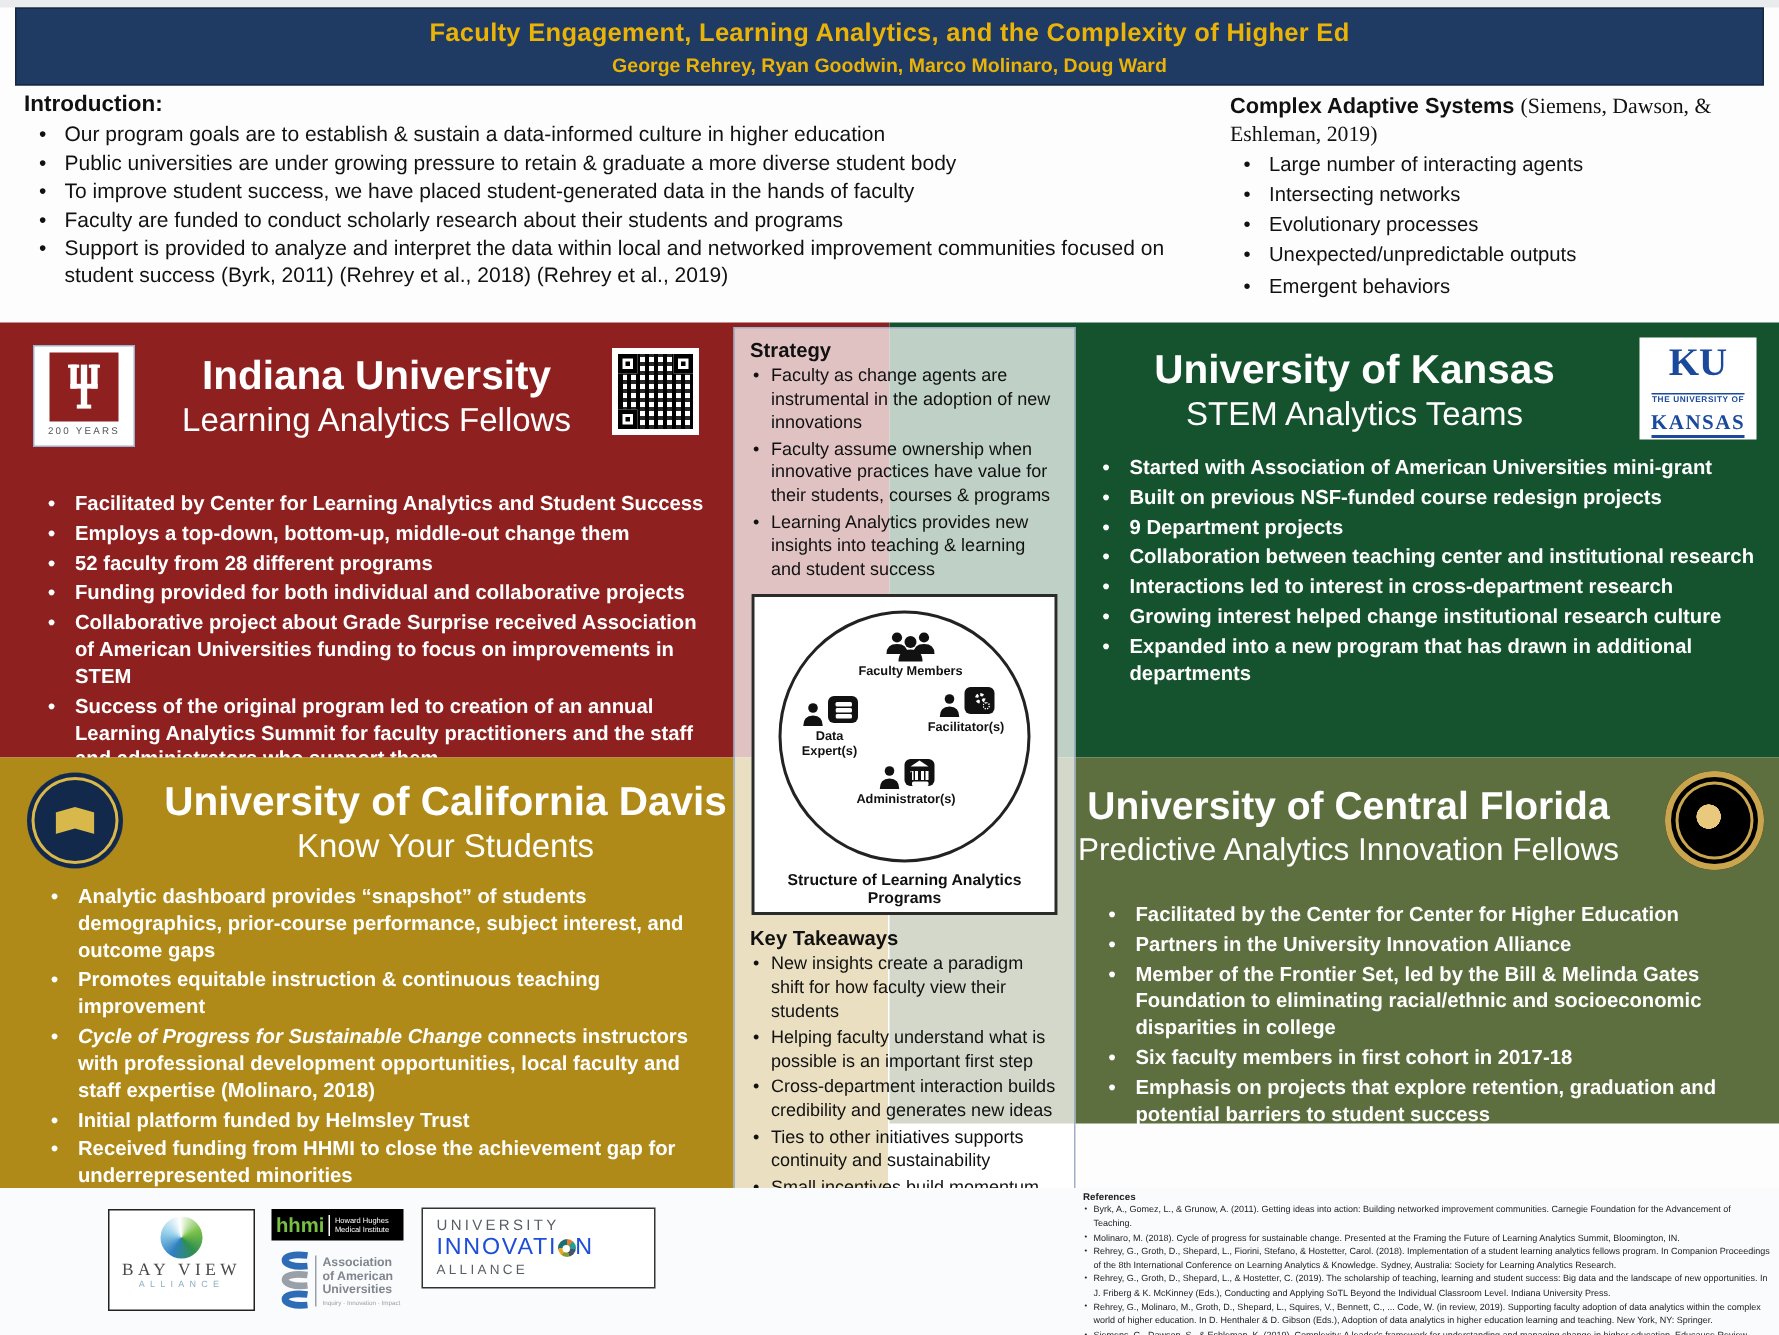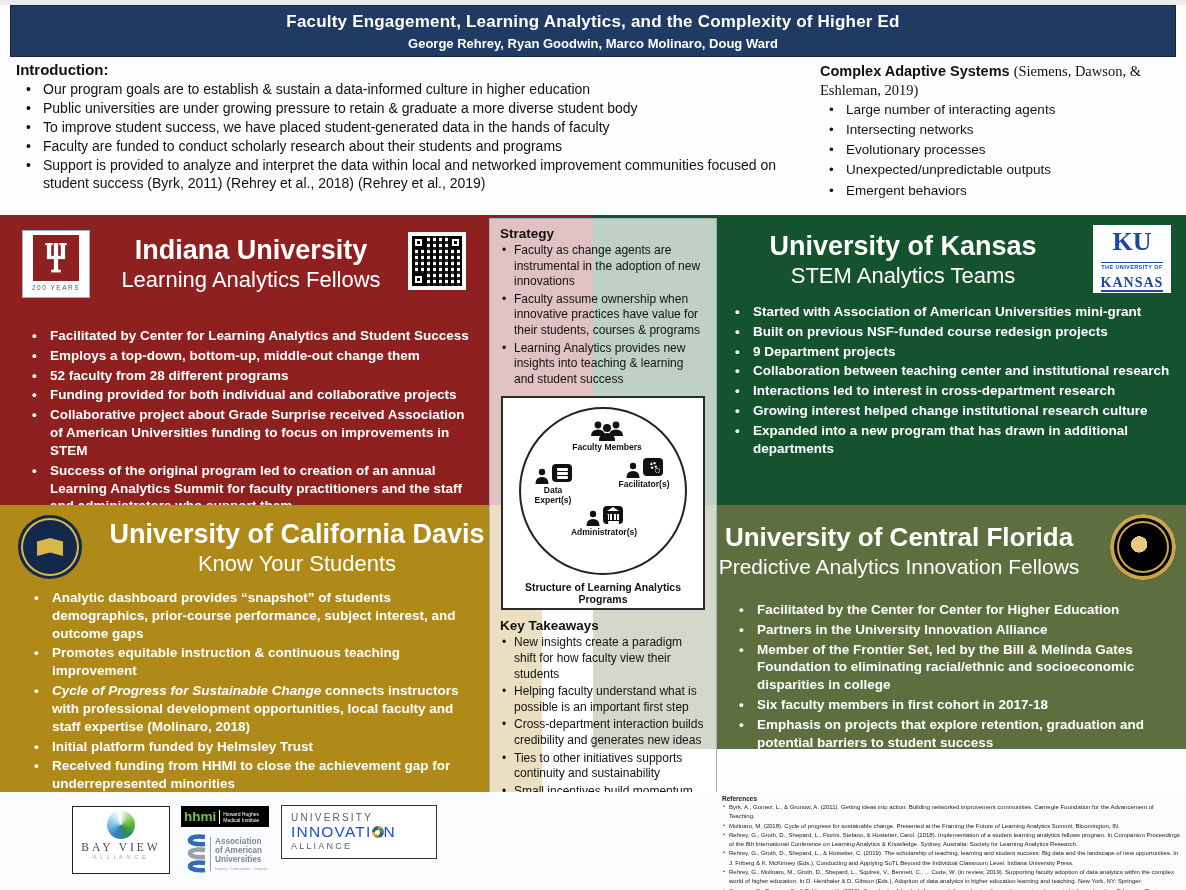--- a/index.html
+++ b/index.html
@@ -2,21 +2,21 @@
 <html><head>
 <meta charset="utf-8">
 <style>
   html,body{margin:0;padding:0;background:#e9ebec;}
   .page{position:relative;width:1186px;height:890px;background:#fdfdfd;overflow:hidden;
         font-family:"Liberation Sans",sans-serif;color:#111;}
   .topbar{position:absolute;left:0;top:0;width:1186px;height:5px;background:#e9ebec;}
 
   
   .header{position:absolute;left:10px;top:5px;width:1166px;height:52px;background:#1f3b63;
-          border:1px solid #16283f;color:#ffffff;text-align:center;box-sizing:border-box;}
+          border:1px solid #16283f;color:#eab308;text-align:center;box-sizing:border-box;}
   .header .title{font-size:17px;font-weight:bold;margin-top:6px;letter-spacing:.2px;}
   .header .authors{font-size:13px;font-weight:bold;margin-top:4px;}
 
   ul.plain{list-style:none;margin:0;padding:0;}
 
   
   .intro{position:absolute;left:16px;top:61px;width:795px;}
   .intro .hd{font-size:15px;font-weight:bold;margin-bottom:2px;}
   .intro li{font-size:14px;line-height:1.35;padding-left:27px;position:relative;}
   .intro li::before{content:"•";position:absolute;left:10px;}
@@ -26,21 +26,21 @@
   .cas .hd{font-size:14.5px;line-height:1.3;}
   .cas .hd .b{font-weight:bold;}
   .cas .hd .cite{font-family:"Liberation Serif",serif;}
   .cas li{font-size:13.5px;line-height:1.5;padding-left:26px;position:relative;}
   .cas li::before{content:"•";position:absolute;left:9px;}
 
   
   .quad{position:absolute;box-sizing:border-box;}
   #quad-iu {left:0;    top:215px;width:593px;height:290px;background:#8e2020;}
   #quad-ku {left:593px; top:215px;width:593px;height:290px;background:#14532d;}
-  #quad-ucd{left:0;    top:505px;width:542px;height:287px;background:#b08a18;}
+  #quad-ucd{left:0;    top:505px;width:592px;height:287px;background:#b08a18;}
   #quad-ucf{left:593px; top:505px;width:593px;height:244px;background:#5d6f3e;}
   .quad .sec-title{position:absolute;color:#fff;text-align:center;}
   .quad h1{margin:0;font-size:27px;font-weight:bold;line-height:1.15;}
   .quad h2{margin:0;font-size:22px;font-weight:normal;line-height:1.3;}
   .wlist li{color:#fff;font-size:13.5px;font-weight:600;line-height:1.32;padding-left:26px;
             position:relative;margin-bottom:2px;}
   .wlist li::before{content:"•";position:absolute;left:8px;}
 
   
   .iu-logo{position:absolute;left:22px;top:15px;width:68px;height:68px;background:#fff;

